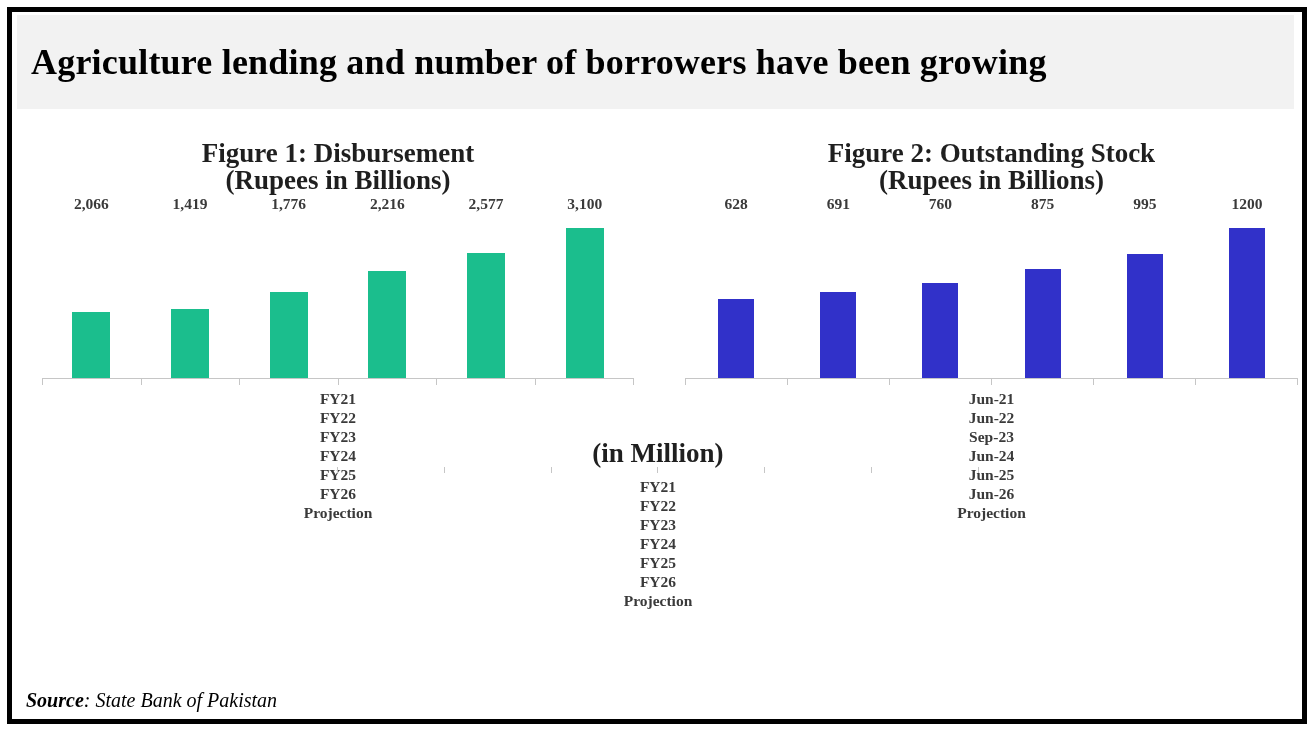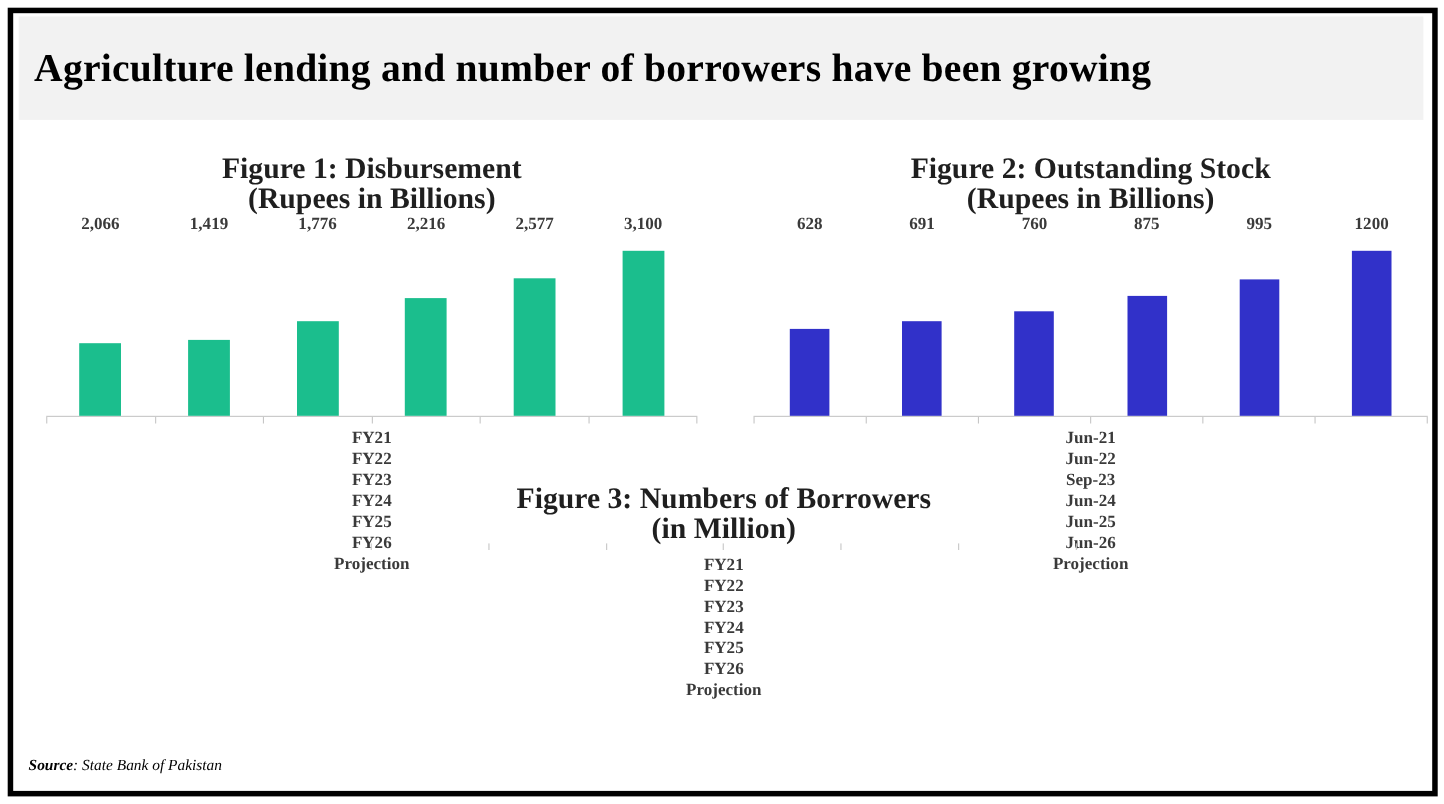--- a/index.html
+++ b/index.html
@@ -44,21 +44,21 @@
   .tick-cell { flex: 1 1 0; border-right: 1px solid #c6c6c6; }
   .tick-cell:first-child { border-left: 1px solid #c6c6c6; }
 
   .xlabel-row { display: flex; margin-top: 4px; flex-direction: column; }
   .xlabel-cell {
     flex: 1 1 0; text-align: center; font-weight: 700; font-size: 15.5px;
     color: #3a3a3a; line-height: 19px;
   }
 
   .source-note {
-    position: absolute; left: 14px; top: 677px; font-size: 14px;
+    position: absolute; left: 14px; top: 677px; font-size: 20px;
     font-style: italic; color: #000000;
   }
   .source-note .src-label { font-weight: 700; }
 </style>
 </head>
 <body>
 
 <div class="canvas">
   <div class="frame">
 
@@ -180,21 +180,20 @@
             <div>Jun-25</div>
           </div>
           <div class="xlabel-cell">
             <div>Jun-26</div>
             <div>Projection</div>
           </div>
         </div>
     </div>
 
     <div class="chart" id="chart-2" style="left:325px; top:428px; width:642px;">
-      <div class="chart-title">Figure 3: Numbers of Borrowers</div>
       <div class="chart-subtitle">(in Million)</div>
       <div class="tick-row">
           <div class="tick-cell"></div>
           <div class="tick-cell"></div>
           <div class="tick-cell"></div>
           <div class="tick-cell"></div>
           <div class="tick-cell"></div>
           <div class="tick-cell"></div>
         </div>
       <div class="xlabel-row">

